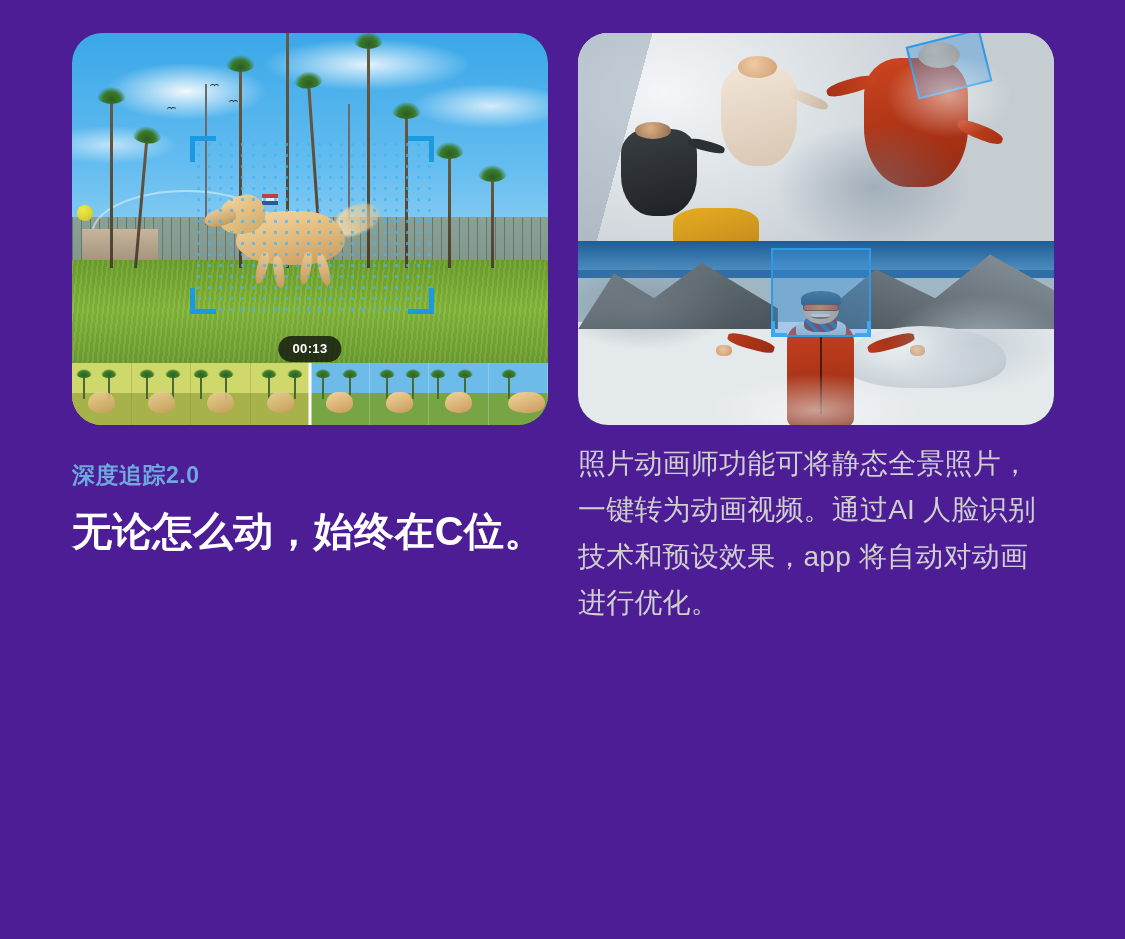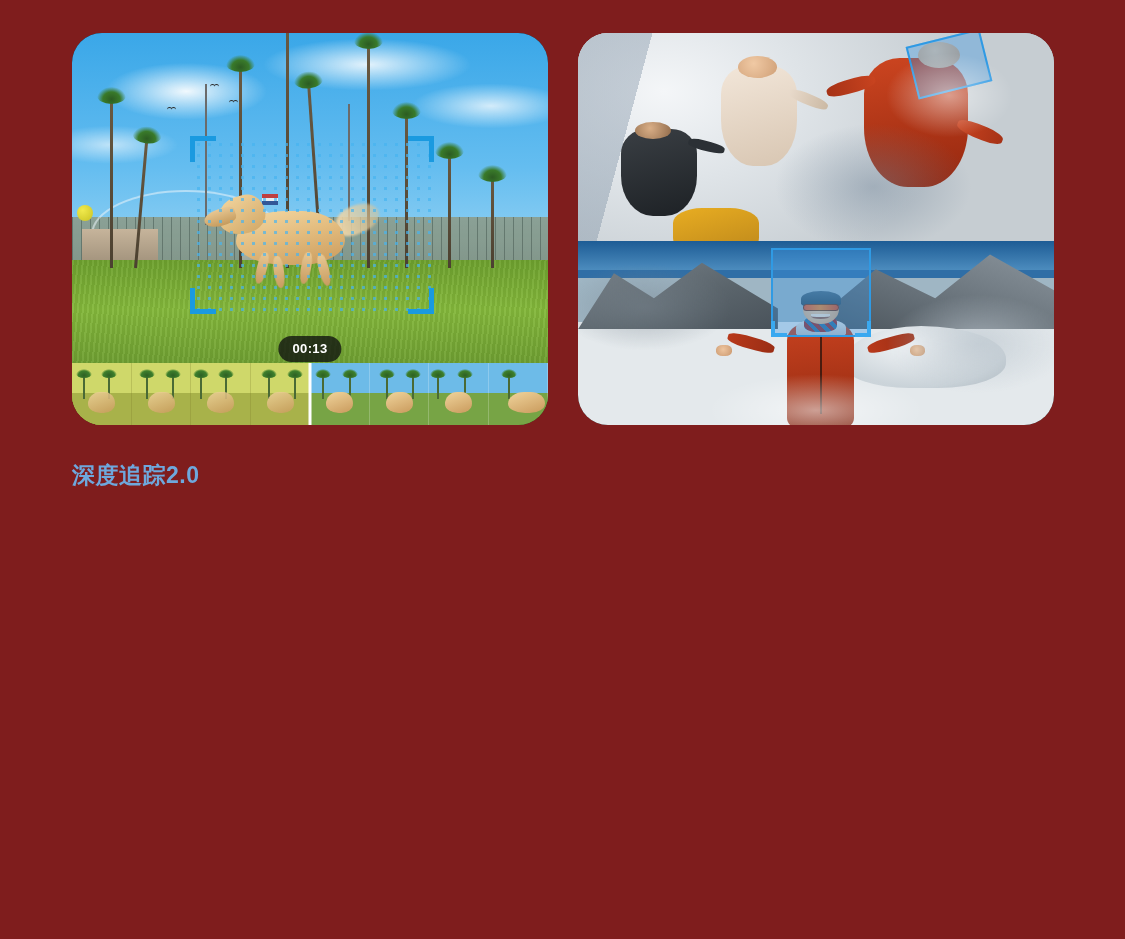--- a/index.html
+++ b/index.html
@@ -7,21 +7,21 @@
     width: 1125px;
     height: 939px;
     background: #000000;
     font-family: "Liberation Sans", "DejaVu Sans", sans-serif;
     overflow: hidden;
   }
   .page {
     position: relative;
     width: 1125px;
     height: 939px;
-    background: #7f1d1d;
+    background: #4c1d95;
   }
 
   
   .columns {
     position: absolute;
     left: 0; top: 0;
     width: 1125px;
     display: flex;
     gap: 30px;
     padding: 33px 72px 0 72px;
@@ -507,20 +507,21 @@
                   <div class="mini-palm" style="left:34%"></div>
                   <div class="mini-dog" style="left:34%;width:62%;"></div>
                 </div>
             </div>
             <div class="playhead"></div>
           </div>
         </div>
       </div>
 
       <div class="eyebrow">深度追踪2.0</div>
+      <div class="headline">无论怎么动，始终在C位。</div>
     </div>
 
     <div class="column">
 
       <div class="media-card">
 
         <div class="snow-top">
           <div class="person" style="left:30%;top:16%;width:16%;height:48%;">
             <div class="p-torso" style="background:linear-gradient(165deg,#f2e6d9,#d8c6b2);"></div>
             <div class="p-head" style="left:22%;top:-10%;width:52%;height:22%;"></div>
@@ -574,16 +575,17 @@
                 <i class="v"></i>
               </div>
             <div class="fb-corner br">
                 <i class="h"></i>
                 <i class="v"></i>
               </div>
           </div>
         </div>
       </div>
 
+      <div class="body-copy">照片动画师功能可将静态全景照片，一键转为动画视频。通过AI 人脸识别技术和预设效果，app 将自动对动画进行优化。</div>
     </div>
 
   </div>
 </div>
 
 </body></html>

